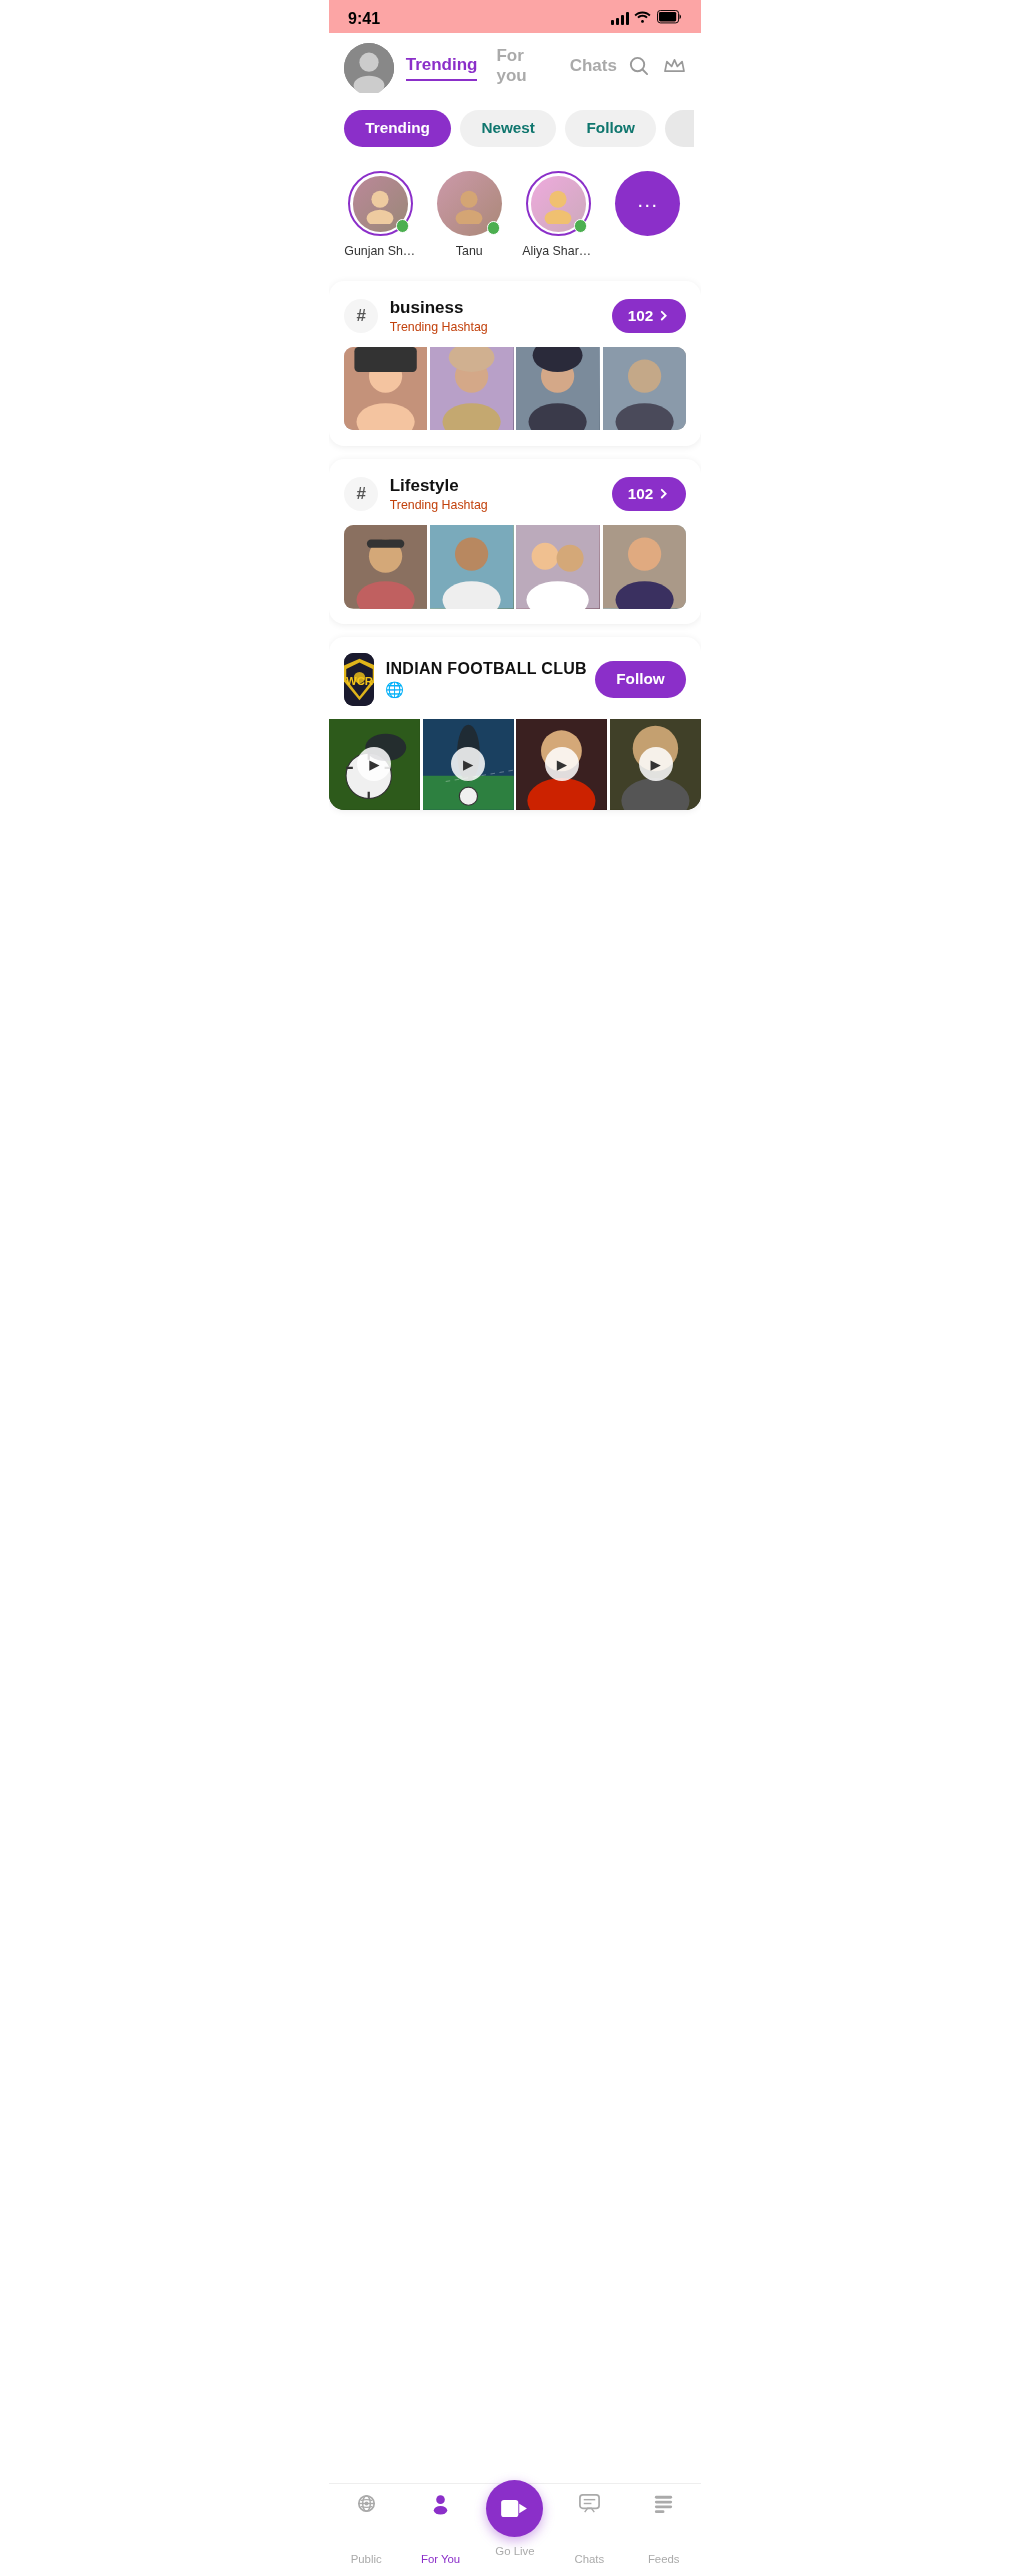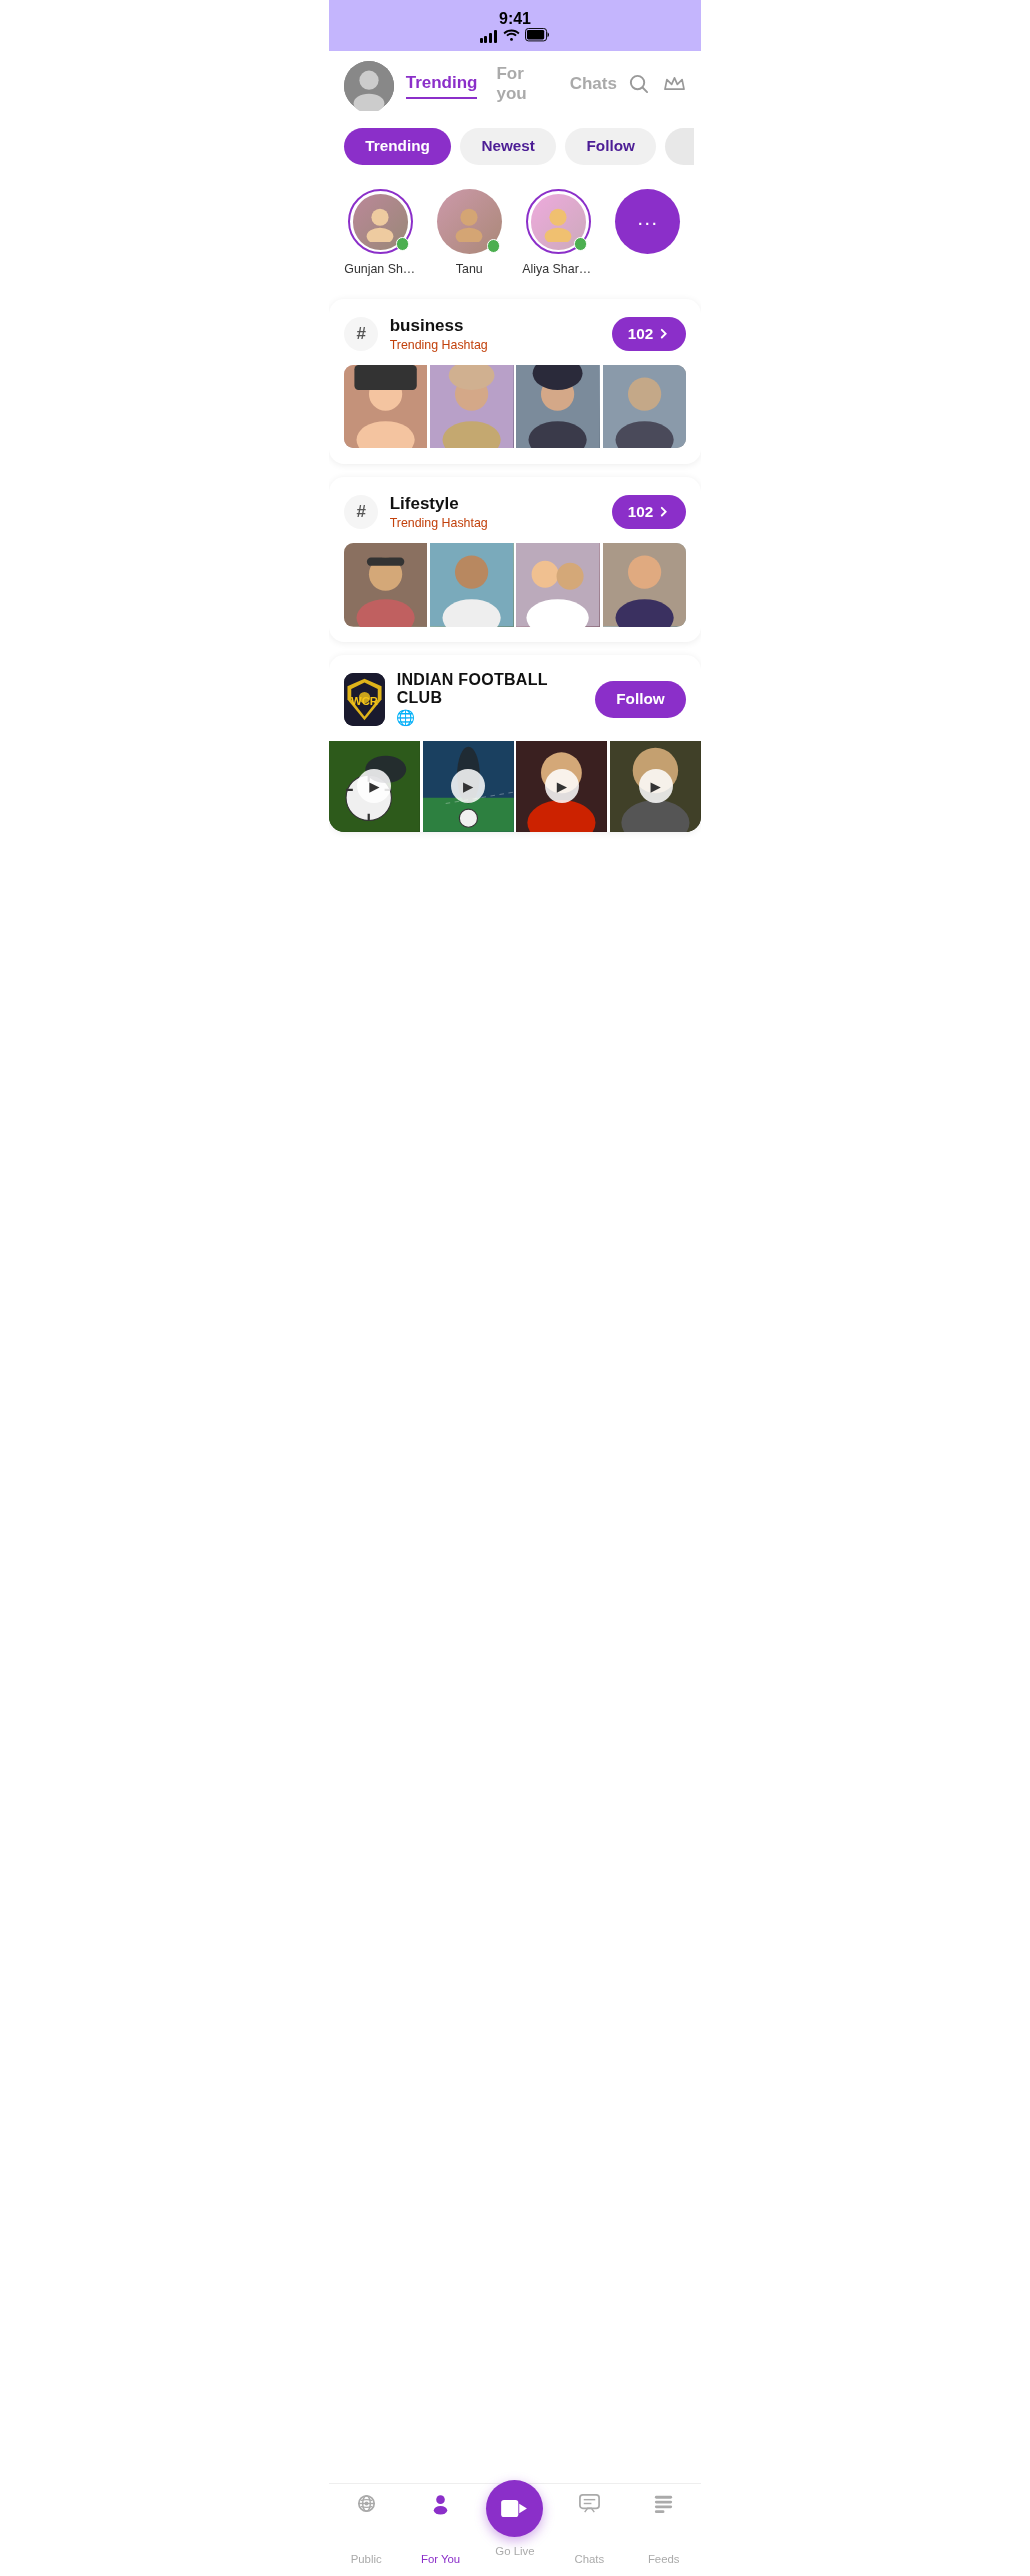--- a/index.html
+++ b/index.html
@@ -13,22 +13,21 @@
       background: white;
       overflow-x: hidden;
     }
 
     
     .status-bar {
       display: flex;
       justify-content: space-between;
       align-items: center;
       padding: 9.5px 19px 5.7px;
-      background: #c4b5fd;
-      flex-direction: column;
+      background: #fca5a5;
     }
     .status-time {
       font-size: 16px;
       font-weight: 600;
       color: #000;
     }
     .status-icons {
       display: flex;
       align-items: center;
       gap: 5.7px;
@@ -110,21 +109,21 @@
       cursor: pointer;
       white-space: nowrap;
       border: none;
     }
     .pill.active {
       background: #8B2FC9;
       color: white;
     }
     .pill.inactive {
       background: #f0f0f0;
-      color: #4c1d95;
+      color: #0f766e;
       text-align: right;
     }
     .pill.partial {
       background: #e8e8e8;
       color: #333;
       border-radius: 48px 0 0 48px;
     }
 
     
     .stories-section {
@@ -639,21 +638,21 @@
           <rect width="80" height="80" fill="#aa9988"></rect>
           <circle cx="40" cy="28" r="16" fill="#e0aa80"></circle>
           <ellipse cx="40" cy="72" rx="28" ry="18" fill="#3a3060"></ellipse>
         </svg>
       </div>
     </div>
   </div>
 
   <div class="club-card">
     <div class="club-header">
-      <div class="club-logo-img" style="width:41px; height:53px; border-radius:9.5px; background:#1a1a2e; display:flex; align-items:center; justify-content:center; overflow:hidden;">
+      <div class="club-logo-img" style="width:30px; height:53px; border-radius:9.5px; background:#1a1a2e; display:flex; align-items:center; justify-content:center; overflow:hidden;">
         <svg width="53" height="53" viewBox="0 0 56 56">
           <rect width="56" height="56" rx="8" fill="#1a1a2e"></rect>
           <polygon points="28,6 46,14 46,28 28,50 10,28 10,14" fill="#f5c518" opacity="0.9"></polygon>
           <polygon points="28,10 42,17 42,28 28,46 14,28 14,17" fill="#1a1a2e"></polygon>
           <text x="28" y="34" text-anchor="middle" fill="#f5c518" font-size="12" font-weight="bold">WCR</text>
           <circle cx="28" cy="26" r="6" fill="#f5c518" opacity="0.8"></circle>
         </svg>
       </div>
       <div class="club-info">
         <div class="club-name">INDIAN FOOTBALL CLUB</div>

